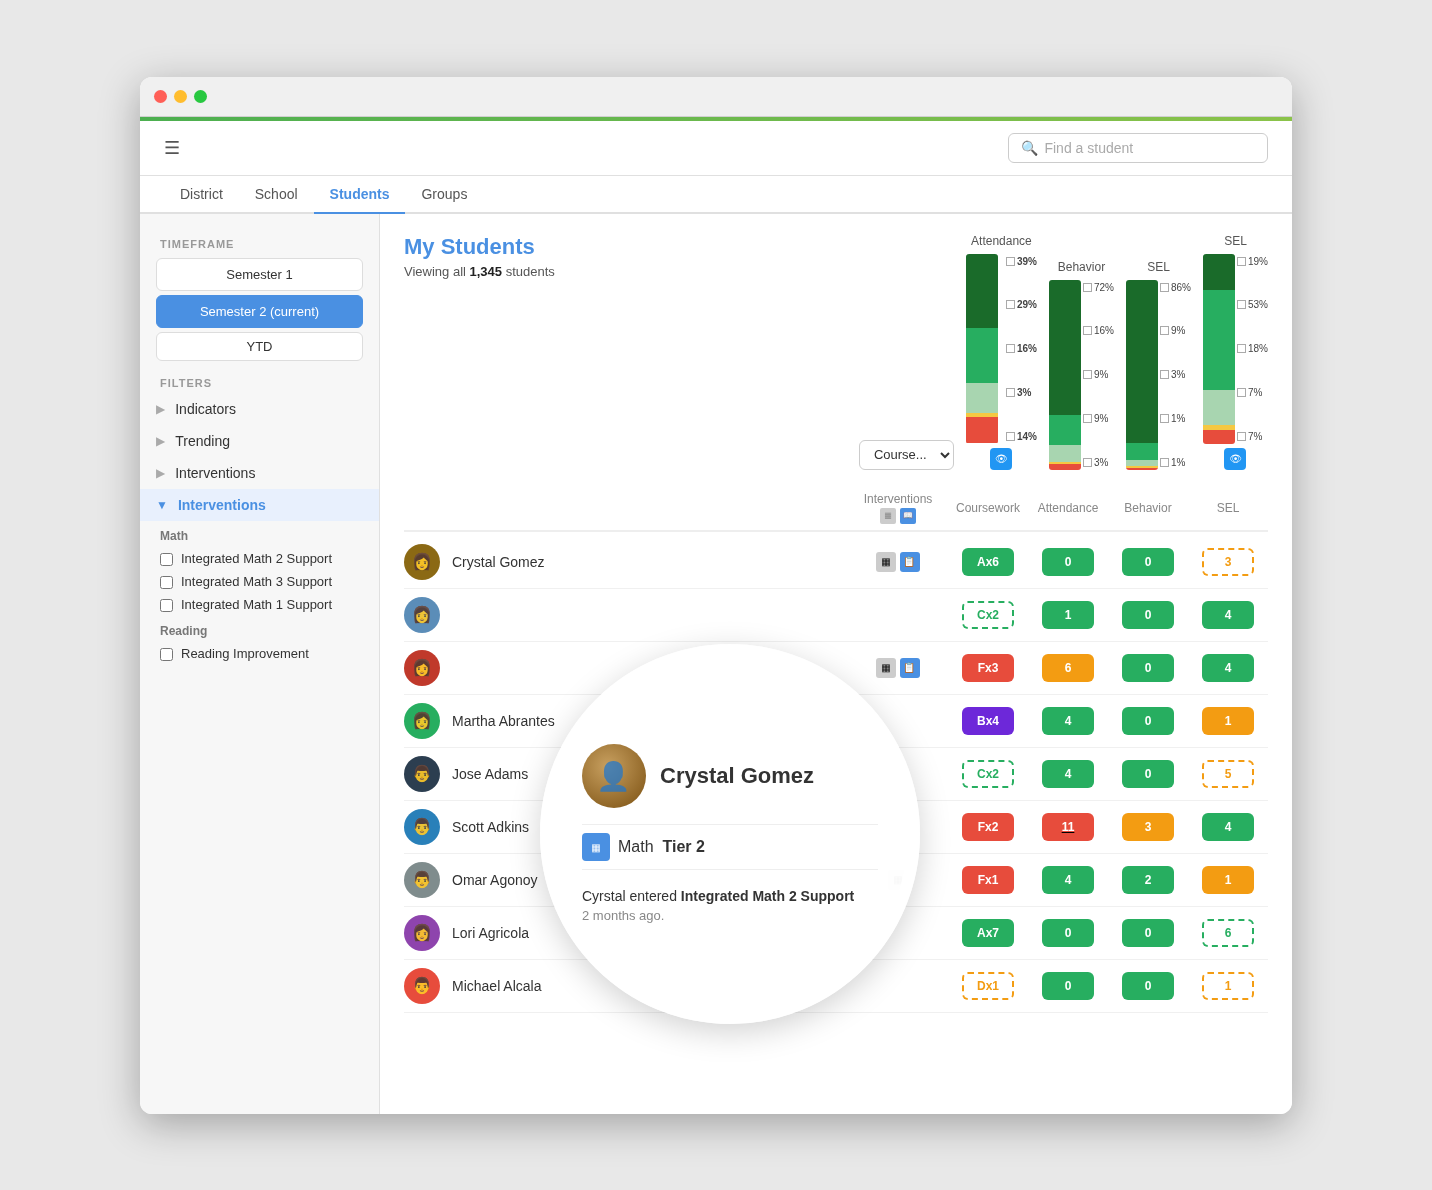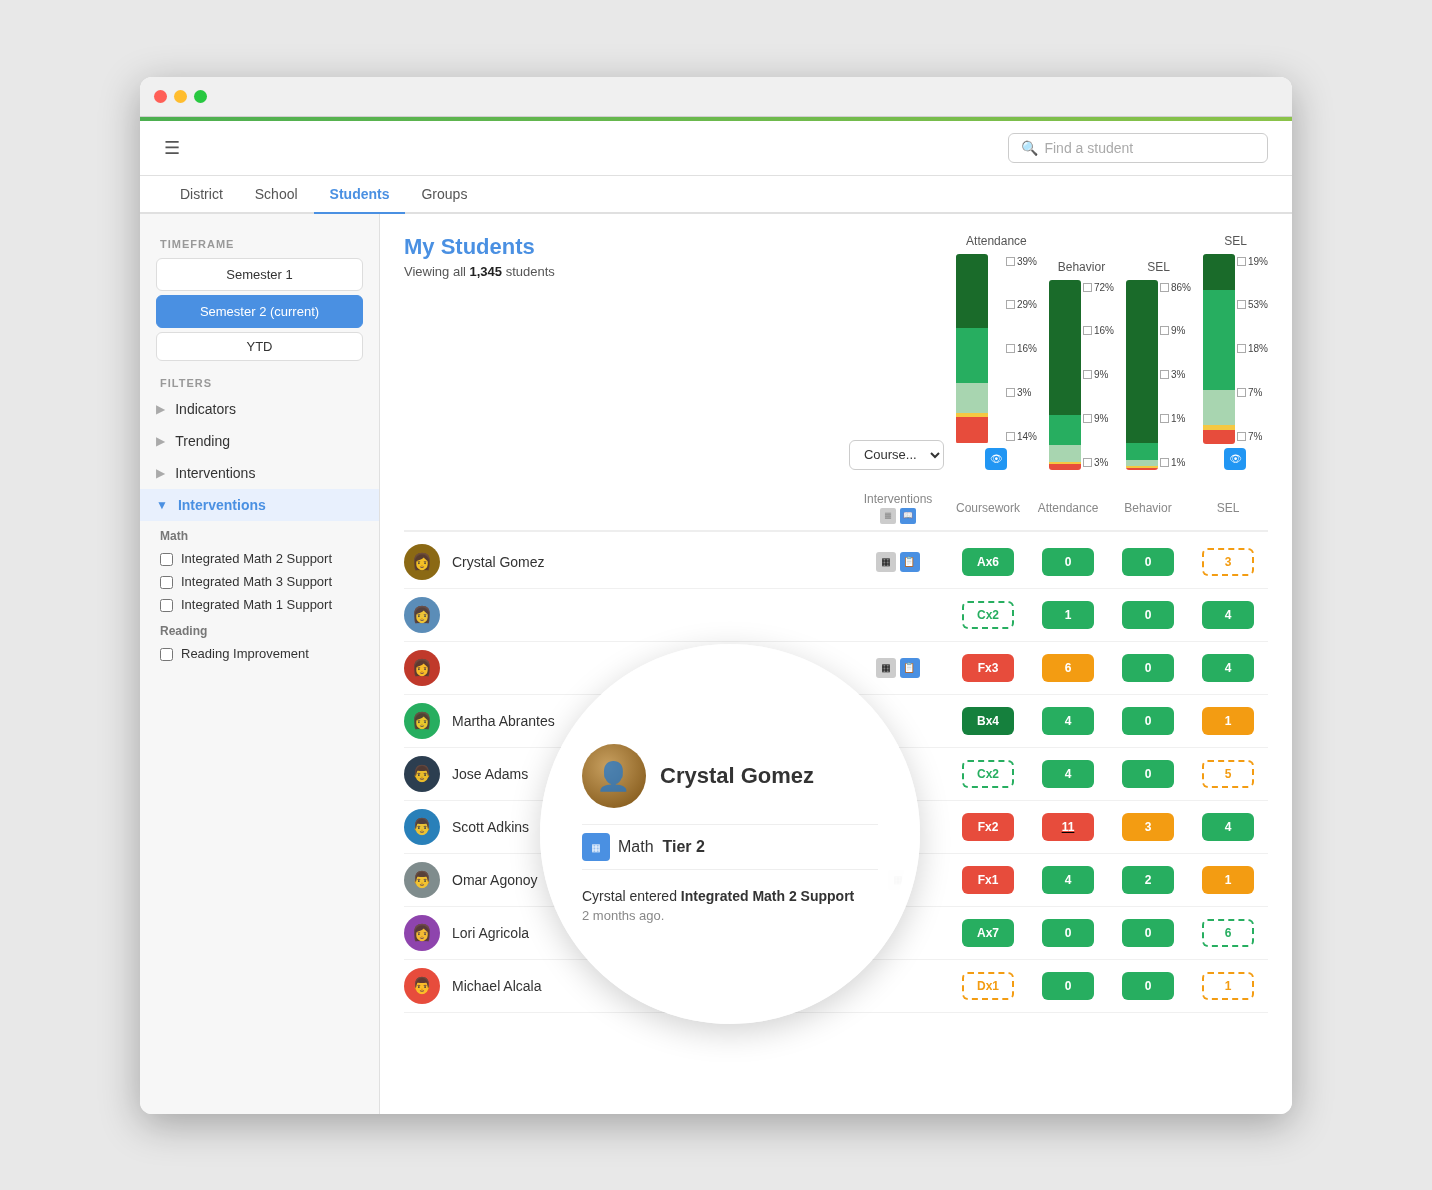--- a/index.html
+++ b/index.html
@@ -148,21 +148,21 @@
           </div>
         </div>
 
         <div style="margin-left:auto; display:flex; align-items:flex-end; gap:12px;">
           <select style="border:1px solid #ccc; border-radius:6px; padding:5px 10px; font-size:13px; color:#333; background:#fff; cursor:pointer; height:30px;margin-top:41px;">
             <option>Course...</option>
           </select>
 
           <div style="display:flex; flex-direction:column; align-items:center;">
             <div style="font-size:12px; color:#555; margin-bottom:6px;">Attendance</div>
-            <div style="display:flex; gap:18px;">
+            <div style="display:flex; gap:8px;font-weight:bold;">
               <div style="width:32px; height:190px; border-radius:3px; overflow:hidden; display:flex; flex-direction:column;">
                 <div style="background:#1a6b2a; flex:39;"></div>
                 <div style="background:#27ae60; flex:29;"></div>
                 <div style="background:#a8d5b0; flex:16;"></div>
                 <div style="background:#f5c842; flex:2;"></div>
                 <div style="background:#e74c3c; flex:14;"></div>
               </div>
               <div style="display:flex; flex-direction:column; justify-content:space-between; height:190px; font-size:10px; color:#444; padding:2px 0; gap:2px;">
                 <div style="display:flex;align-items:center;gap:2px;"><span style="width:9px;height:9px;border:1.5px solid #aaa;display:inline-block;"></span>39%</div>
                 <div style="display:flex;align-items:center;gap:2px;"><span style="width:9px;height:9px;border:1.5px solid #aaa;display:inline-block;"></span>29%</div>
@@ -308,21 +308,21 @@
             </div>
     <div style="width:80px; text-align:center;">
               <div style="background:#27ae60;  color:#fff; width:52px; height:28px; border-radius:6px; display:flex; align-items:center; justify-content:center; font-size:12px; font-weight:700; margin:0 auto;">4</div>
             </div>
   </div>
           <div style="display: flex; align-items: center; padding: 8px 0px; border-bottom: 1px solid rgb(240, 240, 240); cursor: pointer;">
     <div style="width:36px;height:36px;border-radius:50%;background:#27ae60;margin-right:12px;flex-shrink:0;display:flex;align-items:center;justify-content:center;font-size:16px;color:rgba(255,255,255,0.9);">👩</div>
     <div style="flex:1; font-size:14px; color:#333;">Martha Abrantes</div>
     <div style="width:100px; display:flex; align-items:center; justify-content:center; gap:4px;"></div>
     <div style="width:80px; text-align:center;">
-              <div style="background:#15803d;  color:#fff; width:52px; height:28px; border-radius:6px; display:flex; align-items:center; justify-content:center; font-size:12px; font-weight:700; margin:0 auto;">Bx4</div>
+              <div style="background:#6d28d9;  color:#fff; width:52px; height:28px; border-radius:6px; display:flex; align-items:center; justify-content:center; font-size:12px; font-weight:700; margin:0 auto;">Bx4</div>
             </div>
     <div style="width:80px; text-align:center;">
               <div style="background:#27ae60;  color:#fff; width:52px; height:28px; border-radius:6px; display:flex; align-items:center; justify-content:center; font-size:12px; font-weight:700; margin:0 auto;">4</div>
             </div>
     <div style="width:80px; text-align:center;">
               <div style="background:#27ae60;  color:#fff; width:52px; height:28px; border-radius:6px; display:flex; align-items:center; justify-content:center; font-size:12px; font-weight:700; margin:0 auto;">0</div>
             </div>
     <div style="width:80px; text-align:center;">
               <div style="background:#f39c12;  color:#fff; width:52px; height:28px; border-radius:6px; display:flex; align-items:center; justify-content:center; font-size:12px; font-weight:700; margin:0 auto;">1</div>
             </div>

